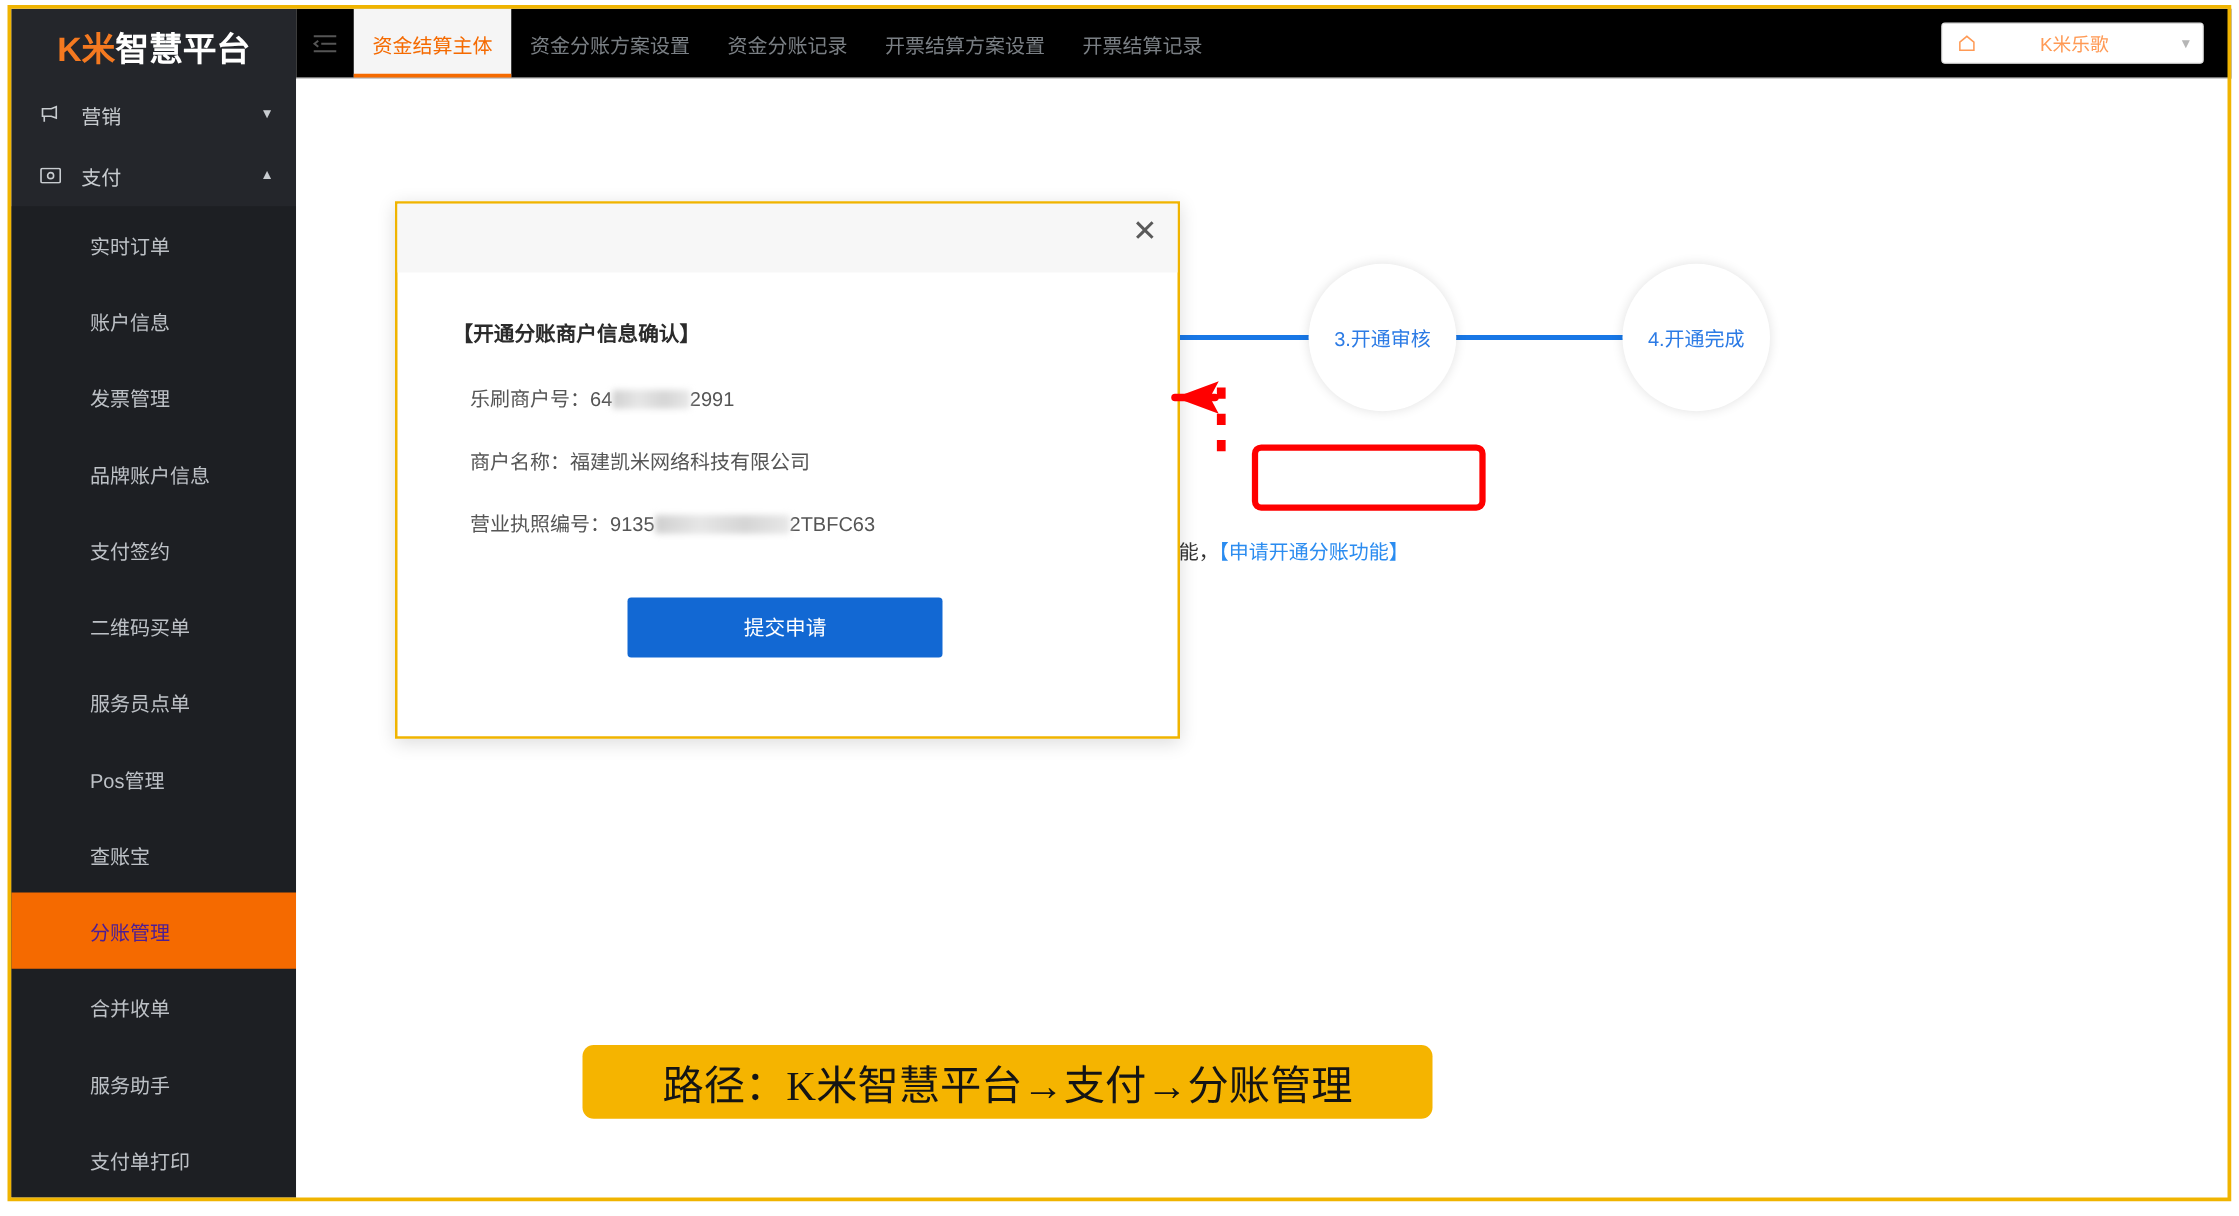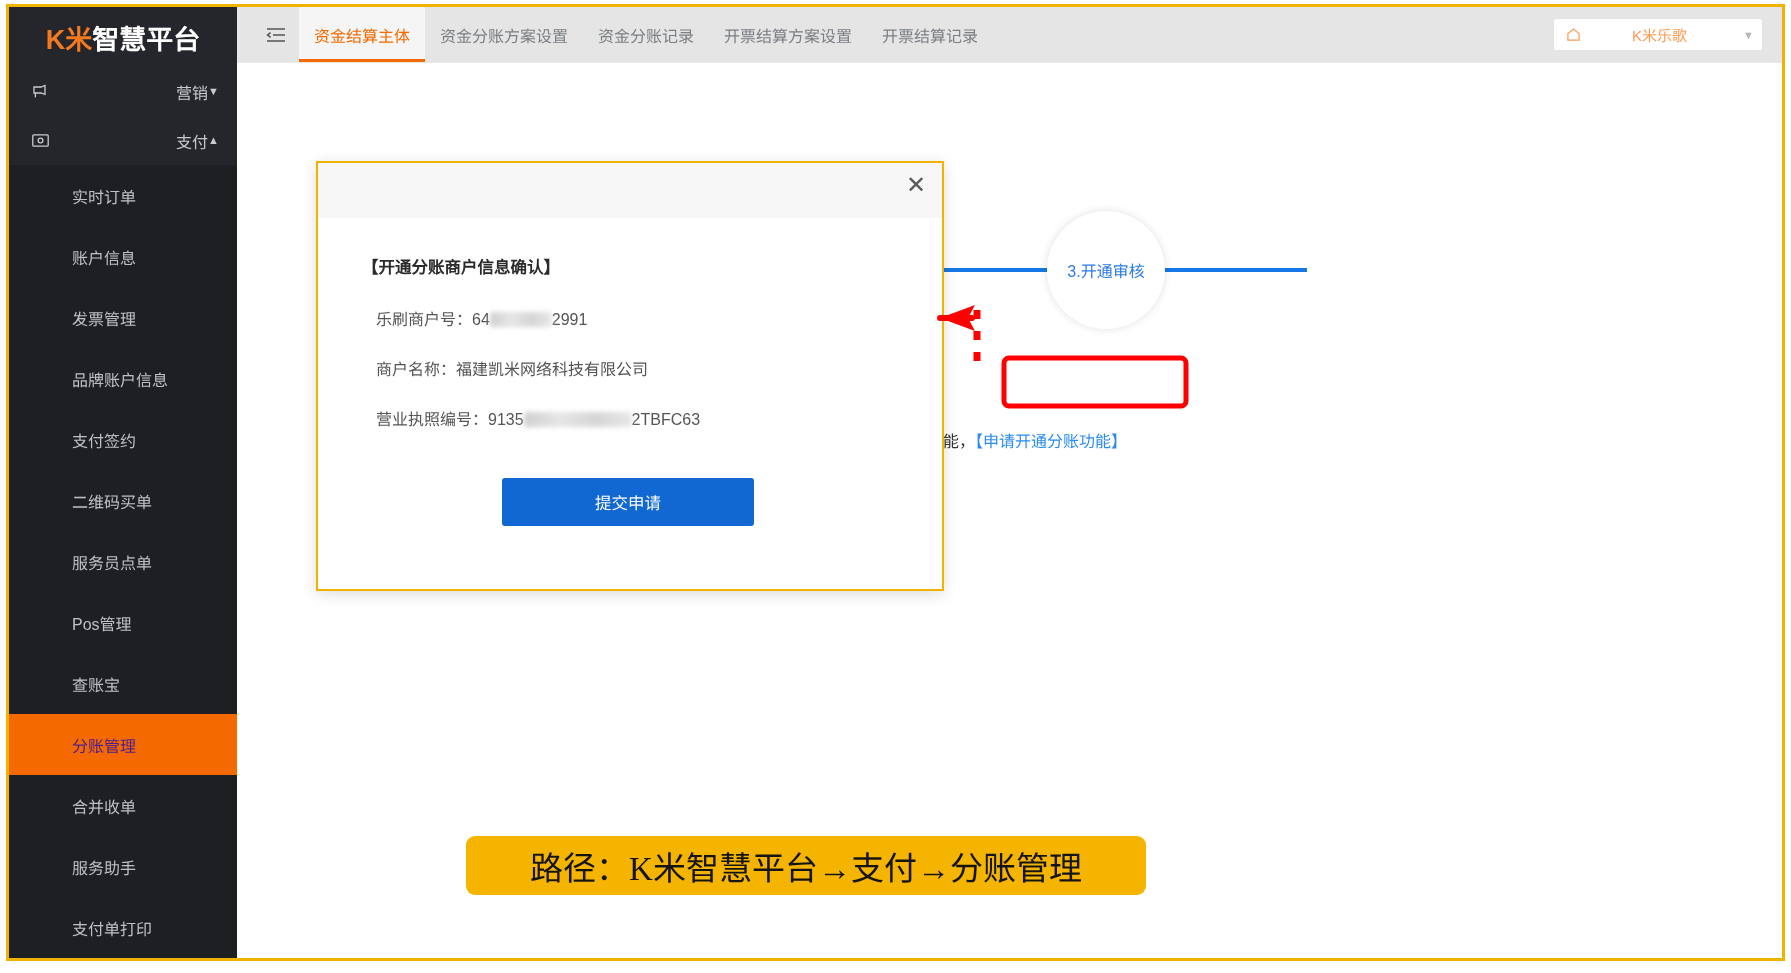--- a/index.html
+++ b/index.html
@@ -63,21 +63,21 @@
     box-sizing: border-box;
   }
   .menu-group .gicon {
     width: 22px;
     display: inline-flex;
     align-items: center;
     justify-content: center;
     margin-right: 14px;
     color: #c8ccd0;
   }
-  .menu-group .glabel { flex: 1; text-align: right; }
+  .menu-group .glabel { flex: 1; }
   .menu-group .caret {
     font-size: 11px;
     color: #c8ccd0;
     line-height: 1;
   }
   .submenu { background: #1d1f23; }
   .submenu-item {
     height: 61px;
     display: flex;
     align-items: center;
@@ -97,25 +97,24 @@
     left: 237px;
     top: 7px;
     width: 1548px;
     height: 951px;
     background: #ffffff;
     box-sizing: border-box;
   }
   .topbar {
     position: relative;
     height: 55px;
-    background: #e5e5e5;
+    background: #000000;
     border-bottom: 1px solid #e9e9e9;
     display: flex;
     align-items: stretch;
-    padding-left: 16px;
   }
   .collapse-btn {
     width: 46px;
     display: flex;
     align-items: center;
     justify-content: center;
     color: #555;
     cursor: pointer;
   }
   .tabs {
@@ -387,20 +386,23 @@
     </div>
 
     <div class="content">
 
       <div class="steps">
         <div class="step-line" style="left:130px;  width:680px;"></div>
         <div class="step-circle" style="left:810px;">
           <span>3.开通审核</span>
         </div>
         <div class="step-line" style="left:920px; width:150px;"></div>
+        <div class="step-circle" style="left:1061px;">
+          <span>4.开通完成</span>
+        </div>
       </div>
 
       <div class="hint-line">
         <span>分账功能，</span><span class="applylink">【申请开通分账功能】</span>
       </div>
 
       <div class="modal">
         <div class="modal-head">
           <span class="modal-close">✕</span>
         </div>

